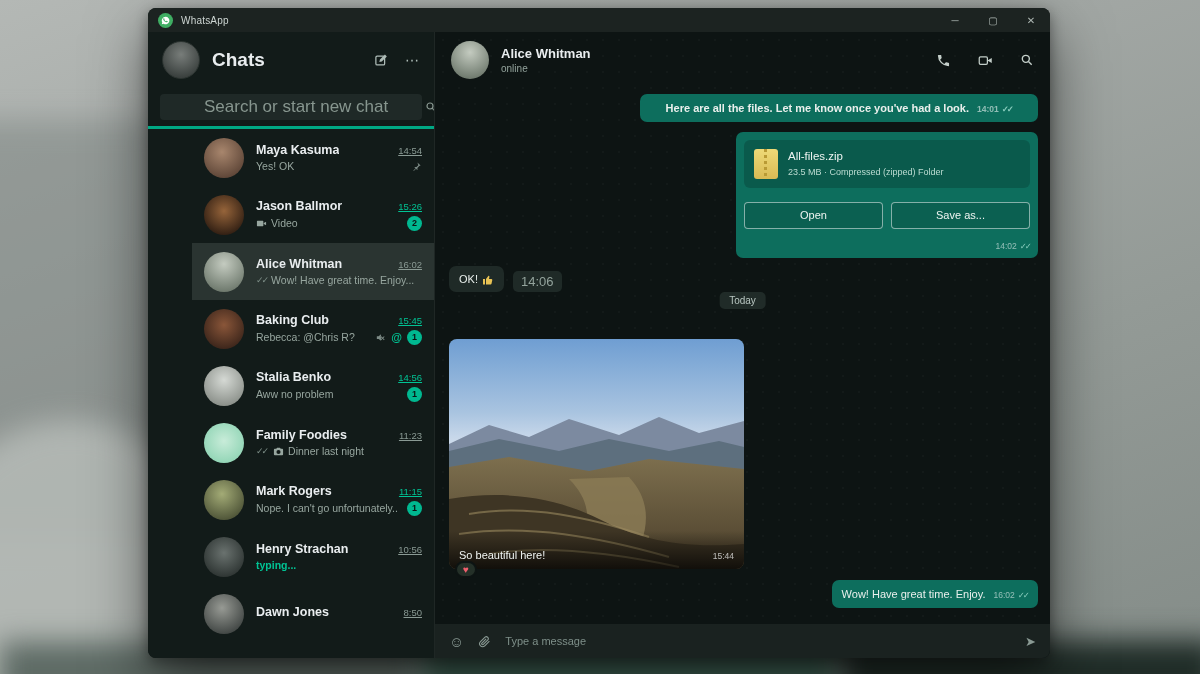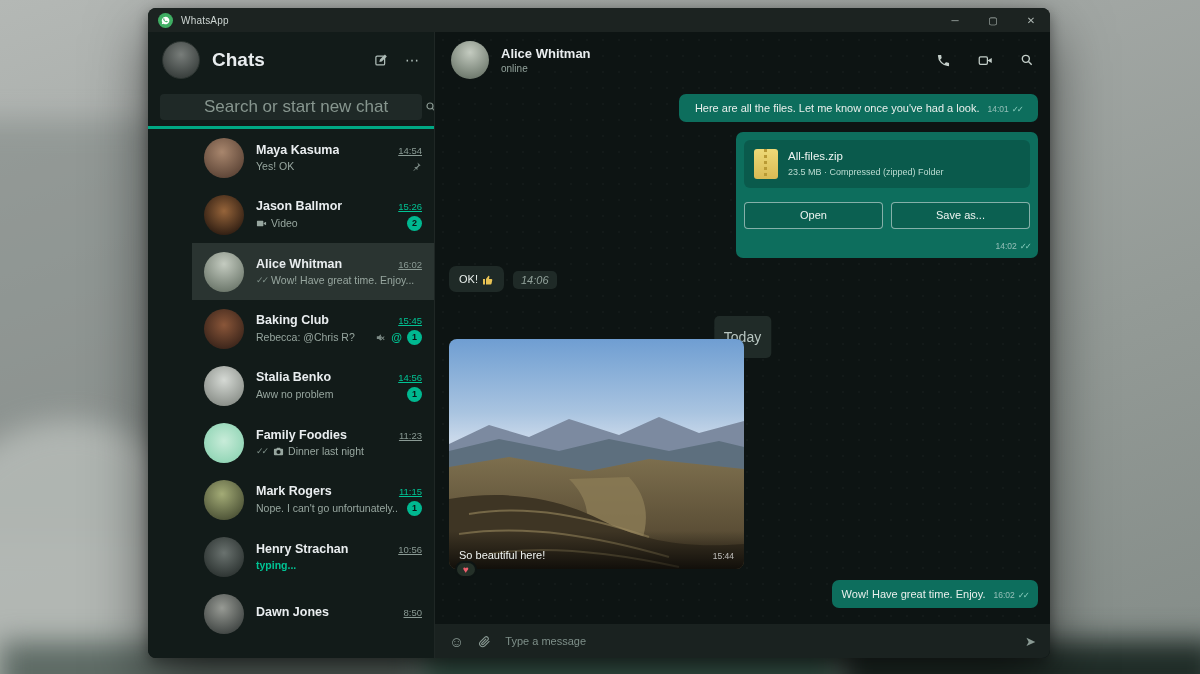--- a/index.html
+++ b/index.html
@@ -90,42 +90,42 @@
   .ch-icons { margin-left:auto; display:flex; align-items:center; gap:26px; color:#c3cec9; }
 
   .messages { flex:1; position:relative; min-height:0; }
 
   .bubble { position:absolute; border-radius:7px; font-size:11px; color:#e9efec; line-height:1.3; }
   .bubble .time { font-size:8.5px; color:rgba(255,255,255,.55); margin-left:8px; white-space:nowrap; }
   .bubble .ticks { font-size:8.5px; color:#86cbbb; letter-spacing:-2px; margin-left:3px; }
   .out { background:#0d6e5d; }
   .in  { background:#1f2a27; }
 
-  .msg1 { top:6px; right:12px; padding:7px 16px; display:flex; align-items:flex-end; }
+  .msg1 { top:6px; right:12px; padding:7px 26px; display:flex; align-items:flex-end;font-weight:bold; }
 
   .file-bubble { top:44px; right:12px; width:302px; padding:8px 8px 6px 8px; }
   .file-inner { background:rgba(0,0,0,.18); border-radius:6px; padding:9px 10px; display:flex; align-items:center; }
   .zip-icon { width:24px; height:30px; background:linear-gradient(#eed977,#d9ba54); border-radius:3px; position:relative; flex:0 0 auto; }
   .zip-icon:before { content:""; position:absolute; left:10px; top:0; width:3px; height:100%;
                      background:repeating-linear-gradient(#b99a35 0 3px, transparent 3px 6px); }
   .file-text { margin-left:10px; min-width:0; }
   .file-name { font-size:11.5px; color:#eef4f1; }
   .file-meta { font-size:9px; color:#bcdcd2; margin-top:3px; white-space:nowrap; }
   .file-btns { display:flex; gap:8px; margin-top:14px; }
   .file-btn { flex:1; height:27px; border:1px solid rgba(255,255,255,.5); border-radius:4px; background:rgba(0,0,0,.12);
               color:#eef4f1; font-size:11px; display:flex; align-items:center; justify-content:center; cursor:pointer; }
   .file-time { display:flex; justify-content:flex-end; align-items:center; margin-top:12px; }
 
   .ok-bubble { top:178px; left:14px; padding:6px 10px; display:flex; align-items:center; gap:4px; }
   .thumb { display:inline-flex; transform:translateY(1px); }
   .time-pill { position:absolute; top:183px; left:78px; background:#1f2a27; border-radius:5px; padding:3px 8px;
-               font-size:11px; color:#93a39c;font-style:italic; }
-
-  .day-pill { position:absolute; top:228px; left:50%; transform:translateX(-50%); background:#202b28; border-radius:5px;
-              padding:13px 10px; font-size:14px; color:#b7c5c0; }
+               font-size:13px; color:#93a39c; }
+
+  .day-pill { position:absolute; top:204px; left:50%; transform:translateX(-50%); background:#202b28; border-radius:5px;
+              padding:3px 10px; font-size:10px; color:#b7c5c0; }
 
   .photo-msg { position:absolute; top:251px; left:14px; width:295px; height:230px; border-radius:8px; overflow:hidden;
                background:#1f2a27; }
   .photo-msg svg.scene { display:block; width:100%; height:100%; }
   .photo-caption { position:absolute; left:0; right:0; bottom:0; padding:18px 10px 8px 10px;
                    background:linear-gradient(transparent, rgba(0,0,0,.72)); display:flex; align-items:flex-end; }
   .photo-caption .cap { font-size:11px; color:#f0f4f2; }
   .photo-caption .time { margin-left:auto; font-size:8.5px; color:rgba(255,255,255,.7); }
   .reaction { position:absolute; top:473px; left:20px; background:#243028; border:2px solid #0d1413; border-radius:10px;
               padding:1px 6px; font-size:10px; color:#f05f6e; }

